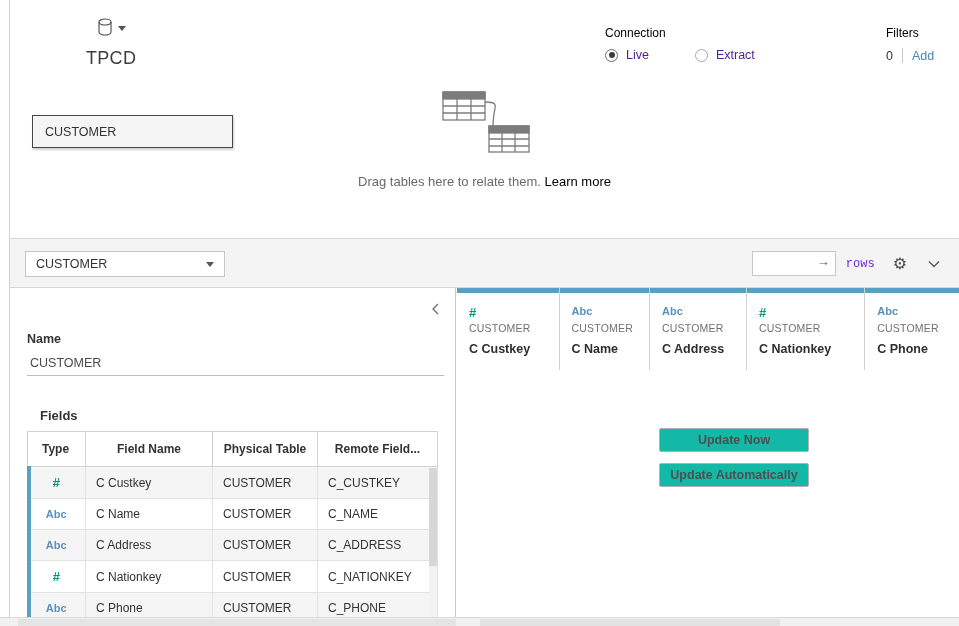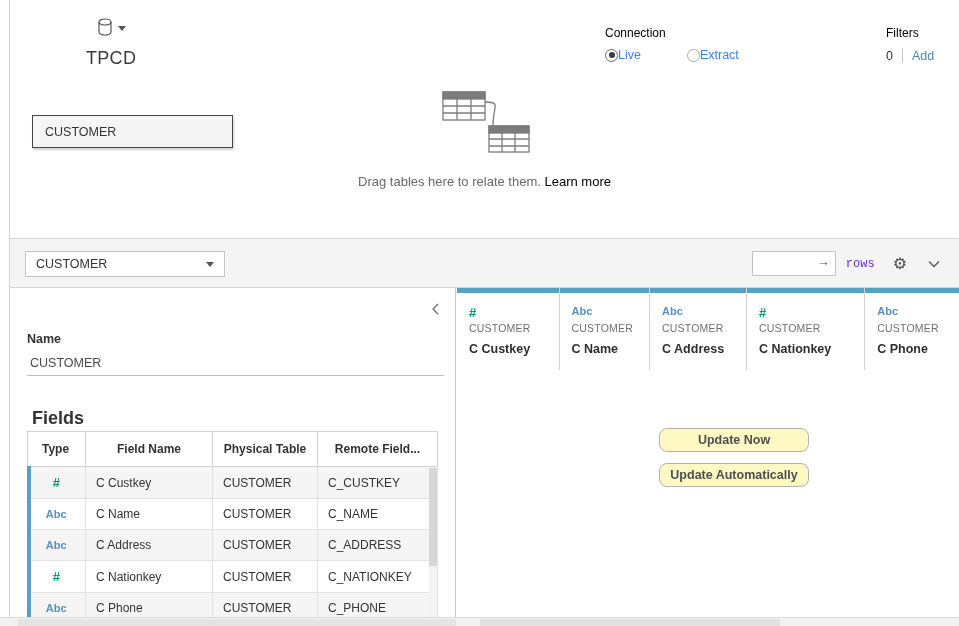--- a/index.html
+++ b/index.html
@@ -13,21 +13,21 @@
 
   
   .canvas { position: absolute; left: 10px; top: 0; width: 949px; height: 238px; background: #fff; }
   .brand { position: absolute; left: 76px; top: 18px; display: flex; align-items: center; gap: 10px; flex-direction: column; }
   .db-icon { display: inline-flex; align-items: center; gap: 3px; cursor: pointer; }
   .caret { width: 0; height: 0; border-left: 4px solid transparent; border-right: 4px solid transparent; border-top: 5px solid #555; }
   .page-title { font-size: 18px; color: #3c3c3c; letter-spacing: .3px; }
 
   .conn-block { position: absolute; left: 595px; top: 26px; }
   .sec-label { font-size: 12px; color: #000000; margin-bottom: 8px; }
-  .radio-row { display: flex; align-items: center; font-size: 12.5px; color: #3b82f6; }
+  .radio-row { display: flex; align-items: center; gap: 8px; font-size: 12.5px; color: #4c1d95; }
   .radio-group { display: flex; gap: 46px; }
   .radio { width: 13px; height: 13px; border-radius: 50%; border: 1px solid #6b6b6b; display: inline-flex; align-items: center; justify-content: center; background: #fff; }
   .radio.checked::after { content: ""; width: 6px; height: 6px; border-radius: 50%; background: #3b3b3b; }
   .radio.unchecked { border-color: #a8a8a8; }
 
   .filters-block { position: absolute; left: 876px; top: 26px; }
   .filters-row { display: flex; align-items: center; gap: 9px; font-size: 12.5px; margin-top: 8px; }
   .filters-count { color: #333; }
   .vdiv { width: 1px; height: 15px; background: #c9c9c9; }
   .add-link { color: #4a86b8; cursor: pointer; }
@@ -61,21 +61,21 @@
 
   
   .bottom { position: absolute; left: 10px; top: 288px; width: 949px; height: 330px; background: #fff; }
   .left-panel { position: absolute; left: 0; top: 0; width: 445px; height: 330px; }
   .collapse { position: absolute; left: 420px; top: 14px; cursor: pointer; }
 
   .name-label { position: absolute; left: 17px; top: 44px; font-size: 12.5px; font-weight: bold; color: #333; }
   .name-input { position: absolute; left: 17px; top: 62px; width: 417px; height: 26px;
     border: none; border-bottom: 1px solid #bdbdbd; font-size: 12.5px; color: #4a4a4a;
     font-family: inherit; padding: 0 0 0 3px; background: transparent; }
-  .fields-label { position: absolute; left: 22px; top: 120px; font-size: 18px; font-weight: bold; color: #333; }
+  .fields-label { position: absolute; left: 30px; top: 120px; font-size: 13px; font-weight: bold; color: #333; }
 
   .fields-table { position: absolute; left: 17px; top: 143px; width: 410px; border-collapse: collapse; table-layout: fixed; padding-left: 48px; }
   .fields-table th { font-size: 12px; font-weight: bold; color: #333; text-align: center;
     padding: 9px 10px; border: 1px solid #d2d2d2; background: #fff; height: 35px; }
   .fields-table td { font-size: 12px; color: #333; padding: 8px 10px; height: 30px;
     border-right: 1px solid #e2e2e2; border-bottom: 1px solid #e2e2e2; overflow: hidden; white-space: nowrap; }
   .fields-table tbody tr:nth-child(odd) td { background: #f5f5f5; }
   .fields-table tbody tr:nth-child(even) td { background: #fff; }
   .col-type { text-align: center; }
   th.col-type { text-align: left; padding-left: 14px; }
@@ -87,22 +87,22 @@
   .vscroll-thumb { position: absolute; left: 0; top: 1px; width: 8px; height: 98px; background: #d7d7d7; cursor: grab; }
 
   .right-panel { position: absolute; left: 445px; top: 0; width: 504px; height: 330px; border-left: 1px solid #c9c9c9; background: #fff; }
   .grid-header { position: absolute; left: 1px; top: 0; width: 520px; height: 82px; display: flex; border-bottom: 1px solid #d2d2d2; }
   .grid-col { position: relative; height: 82px; border-right: 1px solid #d2d2d2; padding: 17px 0 0 12px; cursor: pointer; background: #fff; }
   .grid-col .strip { position: absolute; left: 0; top: 0; right: 0; height: 5px; background: #5b9fc2; }
   .grid-col .g-type { display: block; height: 14px; }
   .grid-col .g-table { display: block; font-size: 10.5px; color: #707070; margin-top: 3px; letter-spacing: .2px; }
   .grid-col .g-name { display: block; font-size: 12.5px; font-weight: bold; color: #2e2e2e; margin-top: 8px; }
 
-  .btn { position: absolute; left: 203px; width: 150px; height: 24px; background: #fef9c3;
-    border: 1px solid #b2b2b2; border-radius: 8px; font-size: 12.5px; font-weight: bold;
+  .btn { position: absolute; left: 203px; width: 150px; height: 24px; background: #14b8a6;
+    border: 1px solid #b2b2b2; border-radius: 2px; font-size: 12.5px; font-weight: bold;
     color: #4f4f4f; font-family: inherit; cursor: pointer; }
   .btn-now { top: 140px; }
   .btn-auto { top: 175px; }
 
   
   .bottom-strip { position: absolute; left: 0; top: 617px; width: 959px; height: 9px; background: #f1f1f1; border-top: 1px solid #dadada; z-index: 6; }
   .hthumb-left { position: absolute; left: 18px; top: 1px; width: 438px; height: 8px; background: #e4e4e4; cursor: grab; }
   .hthumb-right { position: absolute; left: 480px; top: 1px; width: 300px; height: 8px; background: #e2e2e2; cursor: grab; }
 
   svg { display: block; }

